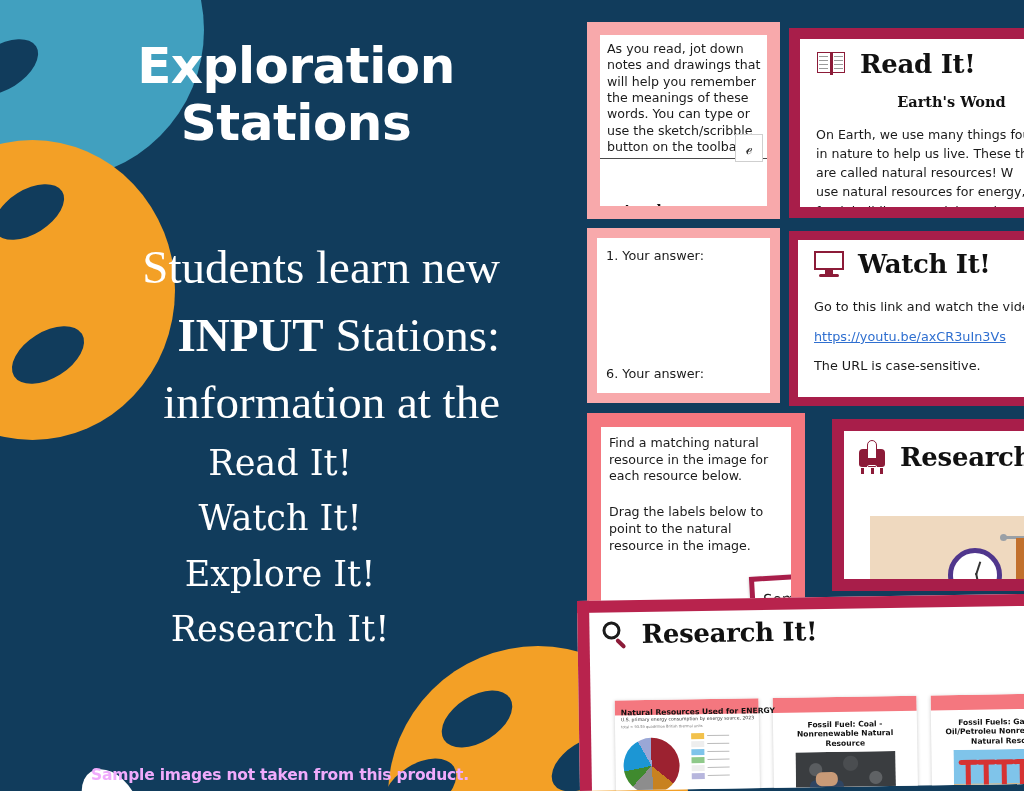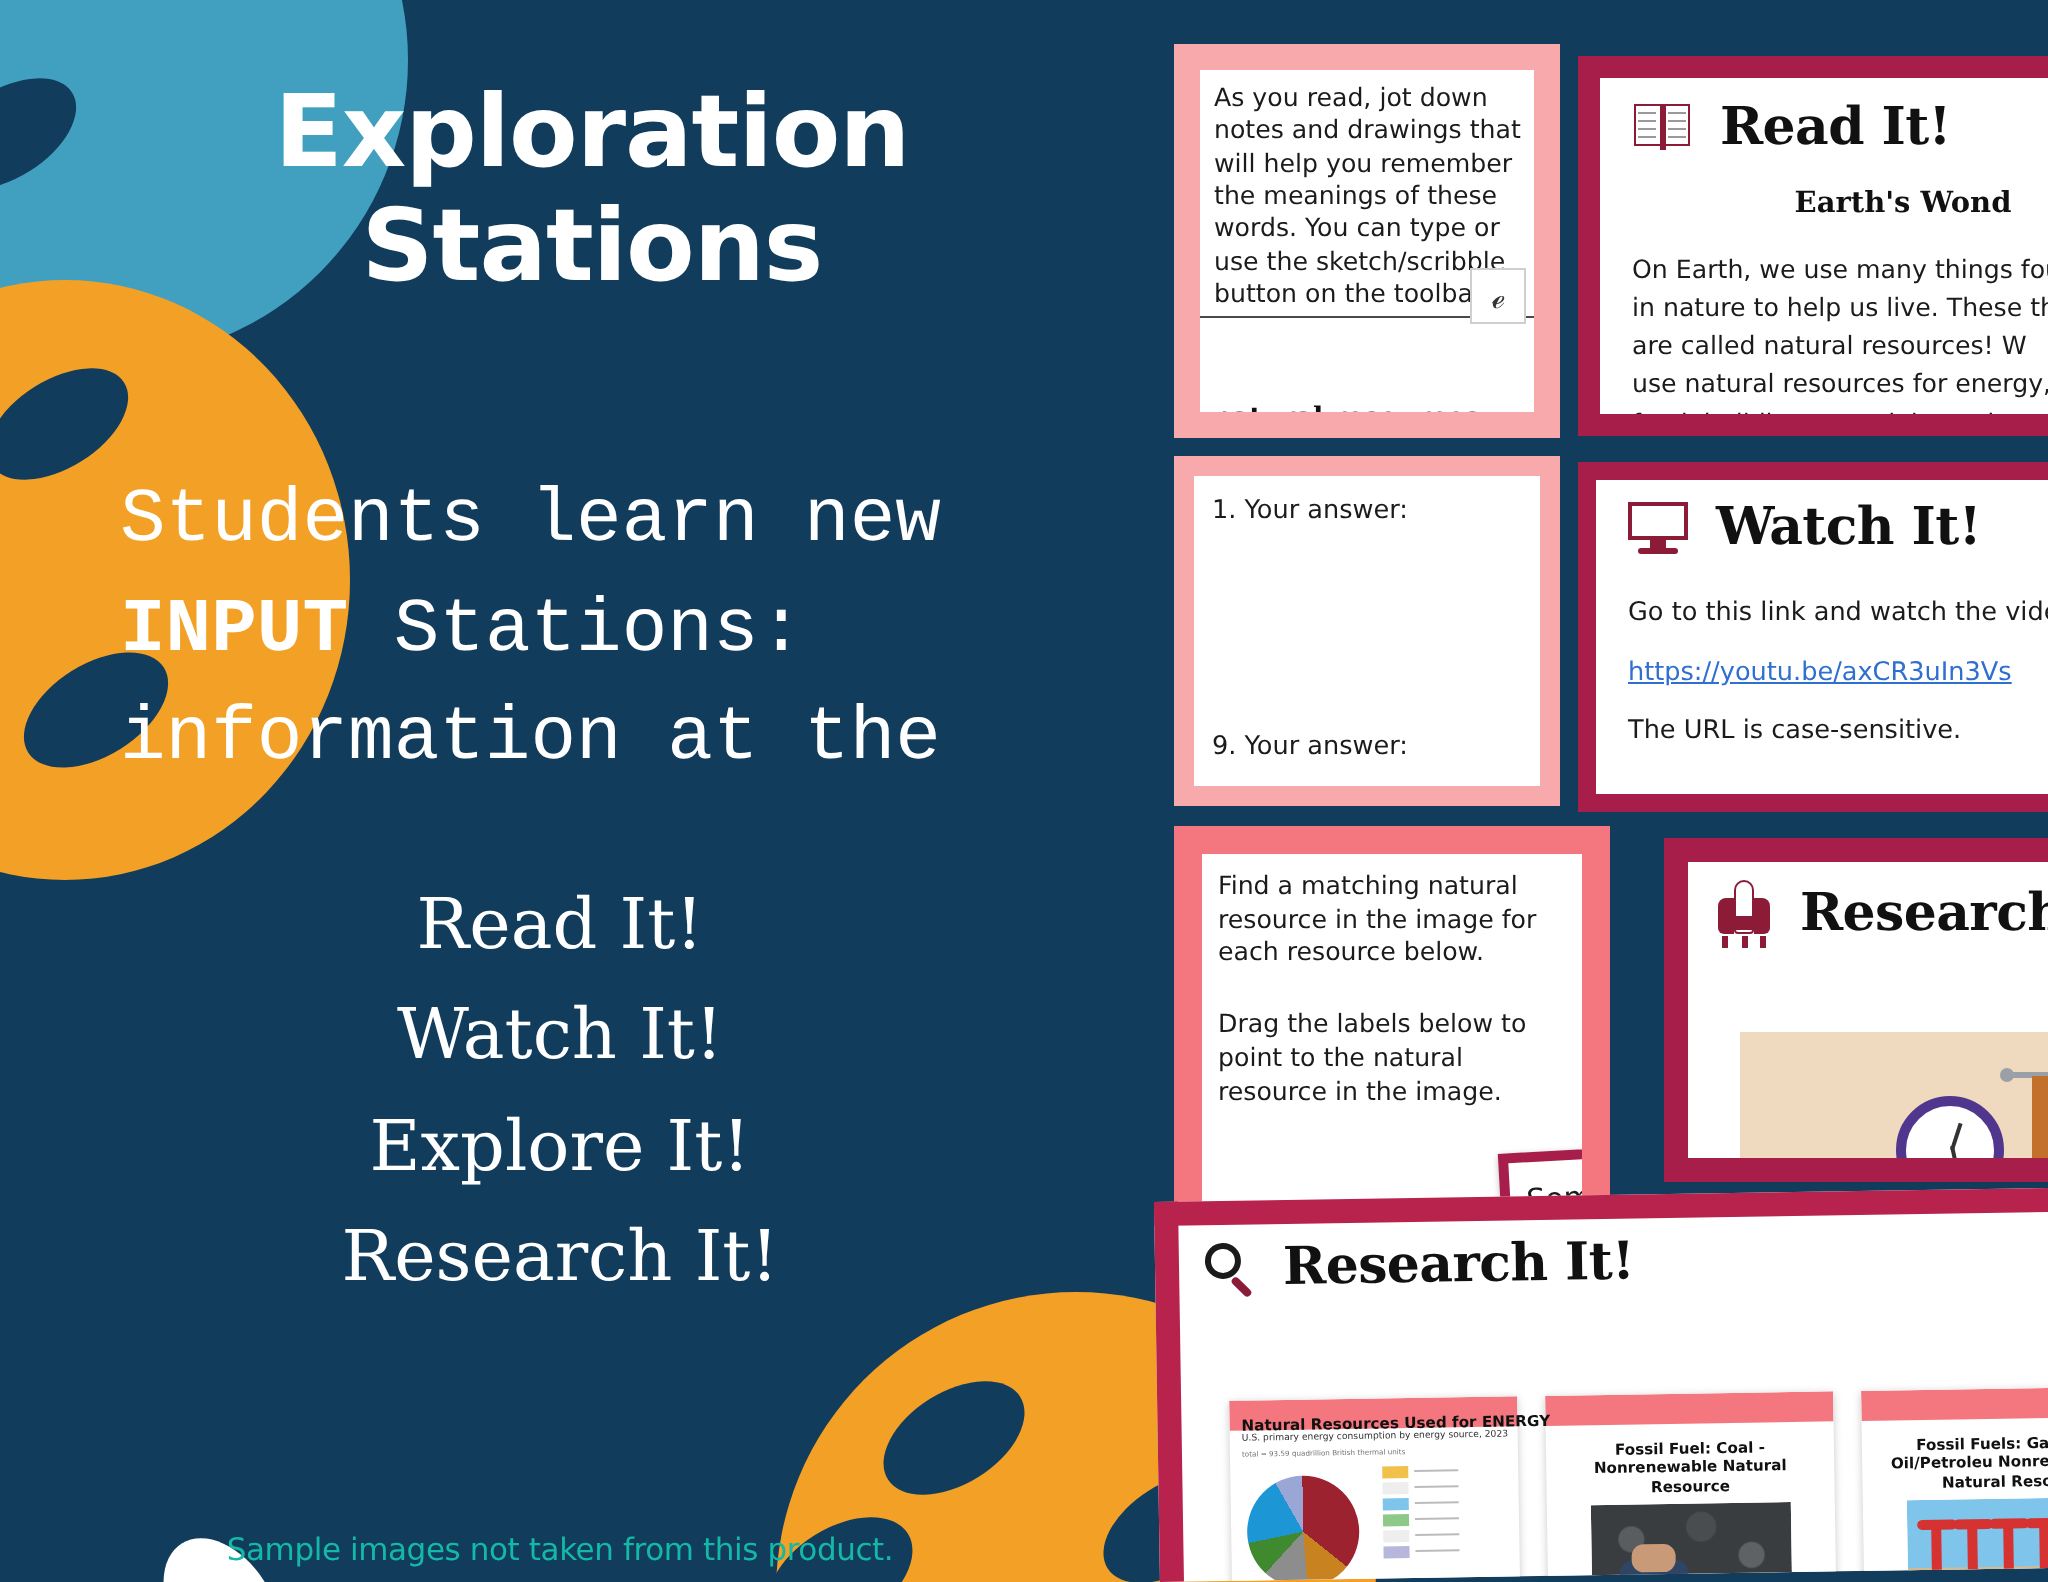--- a/index.html
+++ b/index.html
@@ -33,35 +33,35 @@
   .left{position:absolute;left:0;top:0;width:560px;height:791px;}
   .title{
     position:absolute;top:38px;left:16px;width:560px;
     text-align:center;color:#ffffff;
     font-family:"DejaVu Sans", sans-serif;
     font-weight:700;font-size:50px;line-height:1.14;
     letter-spacing:-0.5px;
   }
   .subtitle{
     position:absolute;top:234px;left:60px;width:440px;
-    text-align:left;color:#ffffff;
-    font-family:Liberation Mono, monospace;
-    font-weight:400;font-size:38px;line-height:1.44;
+    text-align:right;color:#ffffff;
+    font-family:Liberation Serif, serif;
+    font-weight:400;font-size:47px;line-height:1.44;
   }
   .subtitle .strong{font-weight:700;}
   .stationlist{
     position:absolute;top:436px;left:60px;width:440px;
     text-align:center;color:#ffffff;
     font-family:"DejaVu Serif", serif;
     font-weight:400;font-size:35px;line-height:1.58;
   }
   .footnote{
     position:absolute;left:0;top:766px;width:560px;text-align:center;
-    color:#14b8a6;font-family:"DejaVu Sans", sans-serif;
-    font-weight:400;font-size:15.5px;letter-spacing:-0.2px;
+    color:#f0abfc;font-family:"DejaVu Sans", sans-serif;
+    font-weight:700;font-size:15.5px;letter-spacing:-0.2px;
   }
 
   
   .gallery{position:absolute;left:560px;top:0;width:464px;height:791px;}
 
   .card{position:absolute;background:#ffffff;box-sizing:border-box;overflow:hidden;}
 
   
   .c-vocab{
     left:27px;top:22px;width:193px;height:197px;
@@ -379,21 +379,21 @@
           <div>in nature to help us live. These th</div>
           <div>are called natural resources! W</div>
           <div>use natural resources for energy,</div>
           <div>food, building materials, and man</div>
         </div>
       </div>
     </div>
 
     <div class="card c-ans">
       <div class="ans-line ans-1">1.  Your answer:</div>
-      <div class="ans-line ans-2">9.  Your answer:</div>
+      <div class="ans-line ans-2">6.  Your answer:</div>
     </div>
 
     <div class="card c-watch">
       <div class="inner">
         <div class="head-row">
           <span class="moniticon">
             <span class="scr"></span>
               <span class="neck"></span>
               <span class="base"></span>
           </span>

